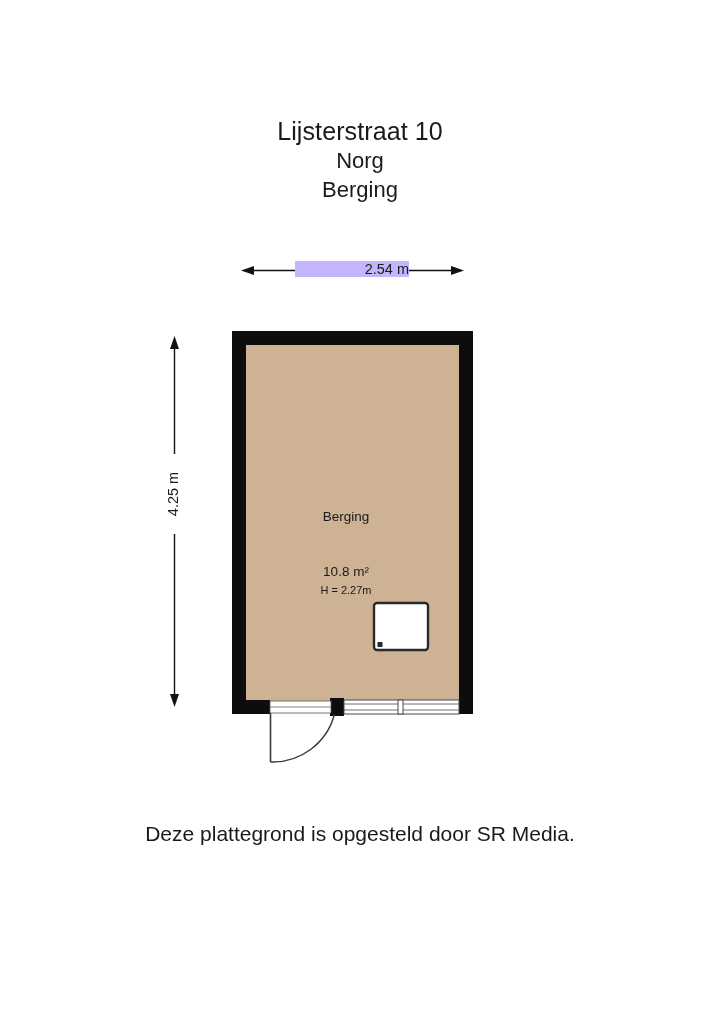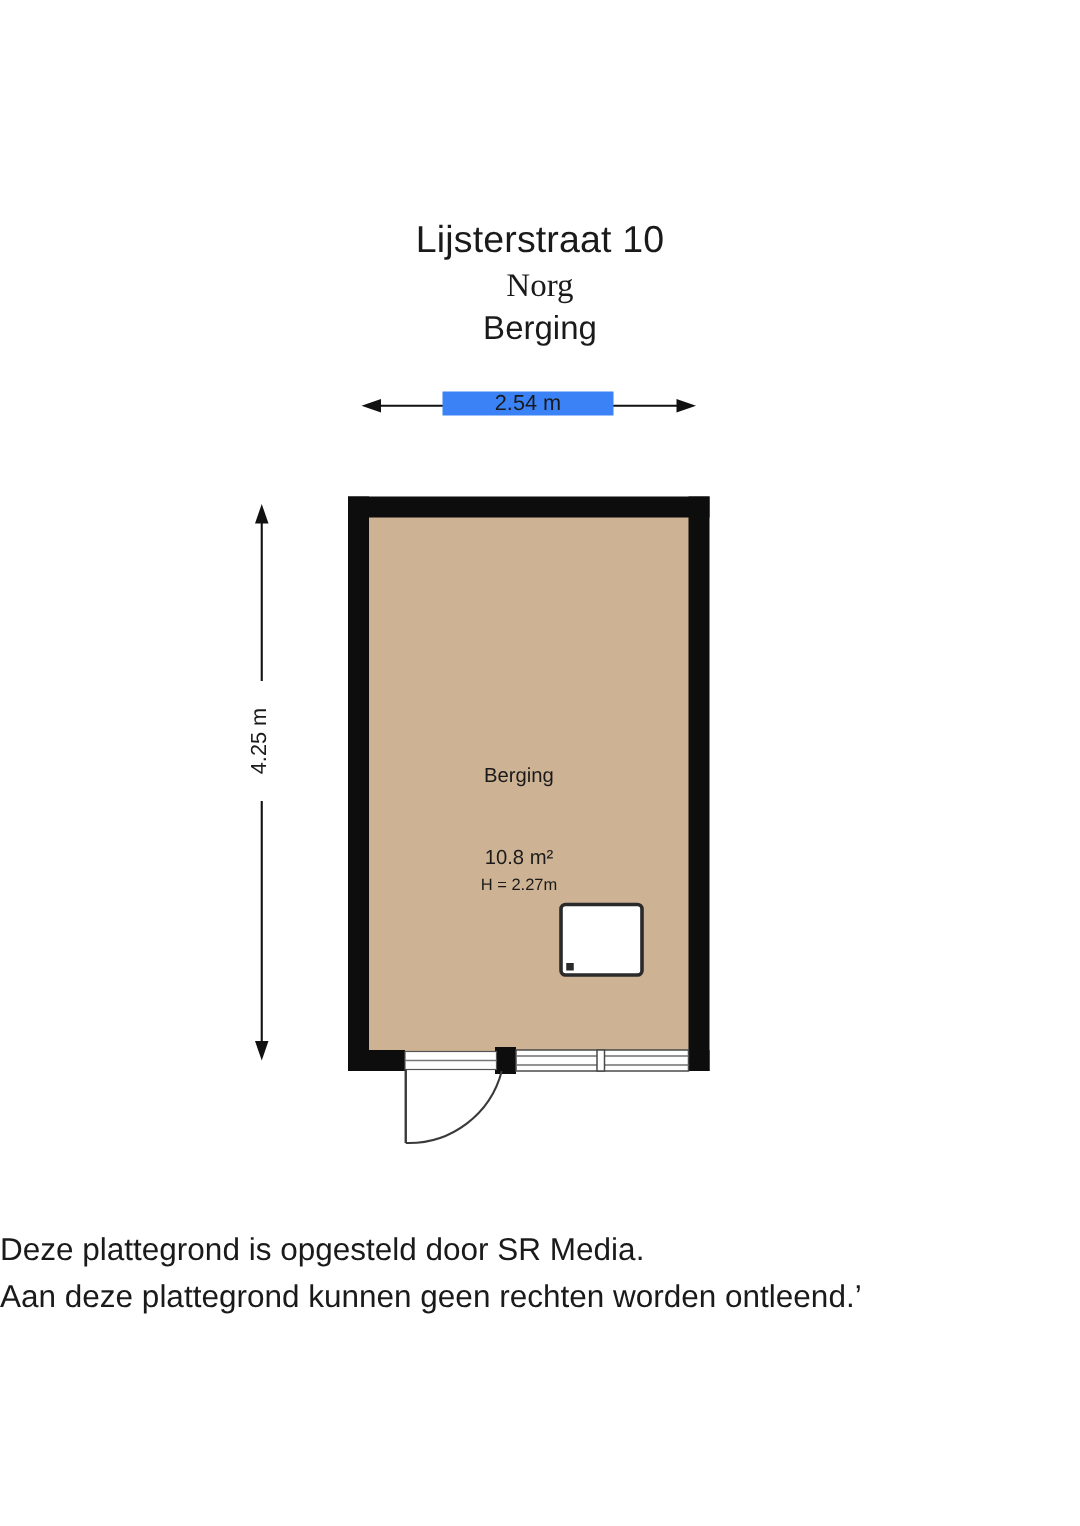--- a/index.html
+++ b/index.html
@@ -21,35 +21,34 @@
     left: 0; top: 0;
     width: 720px;
     height: 1017px;
     background: #ffffff;
   }
 
   
   .title-block {
     position: absolute;
     left: 0;
-    top: 145px;
+    top: 116px;
     width: 720px;
     text-align: center;
   }
   .title-line-1 {
     font-size: 25px;
     line-height: 30px;
     letter-spacing: 0.1px;
     color: #1a1a1a;
   }
   .title-line-2 {
     font-size: 22px;
     line-height: 29px;
     color: #1a1a1a;
-    font-family: Liberation Serif, serif;
   }
   .title-line-3 {
     font-size: 22px;
     line-height: 29px;
     color: #1a1a1a;
   }
 
   
   #plan {
     position: absolute;
@@ -87,45 +86,45 @@
     color: #1a1a1a;
     display: block;
   }
 
   
   .dim-h-label {
     position: absolute;
     left: 295px;
     top: 261px;
     width: 114px;
-    text-align: center;
+    text-align: right;
     font-size: 14.5px;
     color: #1a1a1a;
-    background: #3b82f6;
+    background: #c4b5fd;
   }
   .dim-v-label {
     position: absolute;
     left: 133px;
     top: 486px;
     width: 80px;
     text-align: center;
     font-size: 14.5px;
     color: #1a1a1a;
     background: #ffffff;
     transform: rotate(-90deg);
     transform-origin: 50% 50%;
   }
 
   
   .footer {
     position: absolute;
     left: 0;
     top: 818px;
     width: 720px;
-    text-align: left;
+    text-align: center;
   }
   .footer-line {
     display: block;
     font-size: 21px;
     line-height: 31px;
     color: #1a1a1a;
   }
 </style>
 </head>
 <body>
@@ -200,16 +199,15 @@
   <div class="dim-v-label">4.25 m</div>
 
   <div class="room-label">
     <span class="room-name">Berging</span>
     <span class="room-area">10.8 m²</span>
     <span class="room-height">H = 2.27m</span>
   </div>
 
   <div class="footer">
     <span class="footer-line">Deze plattegrond is opgesteld door SR Media.</span>
-    <span class="footer-line">Aan deze plattegrond kunnen geen rechten worden ontleend.’</span>
   </div>
 
 </div>
 
 </body></html>

